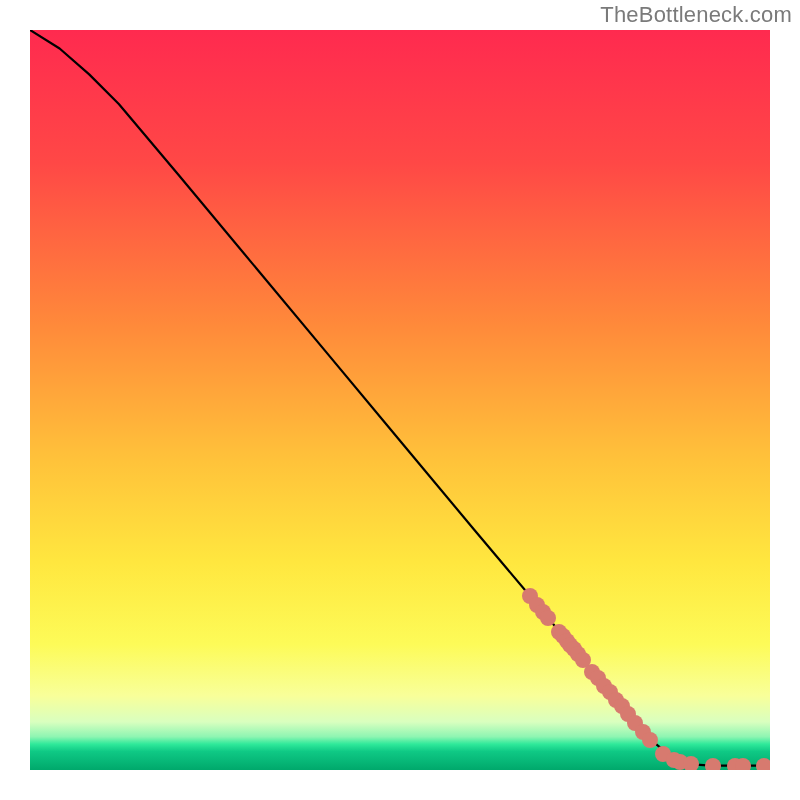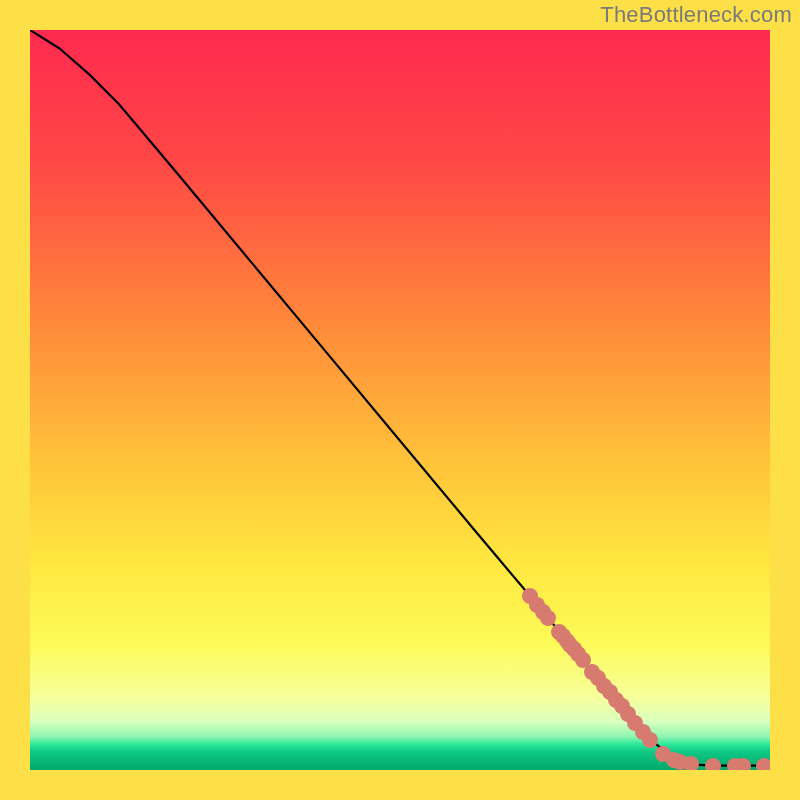--- a/index.html
+++ b/index.html
@@ -7,21 +7,21 @@
     padding: 0;
     width: 800px;
     height: 800px;
     background: #000;
     font-family: Arial, Helvetica, sans-serif;
   }
   .frame {
     position: relative;
     width: 800px;
     height: 800px;
-    background: #fde047;
+    background: #ffffff;
   }
   .watermark {
     position: absolute;
     top: 2px;
     right: 8px;
     color: #7a7a7a;
     font-size: 22px;
     font-weight: 500;
     letter-spacing: 0.2px;
     z-index: 10;

